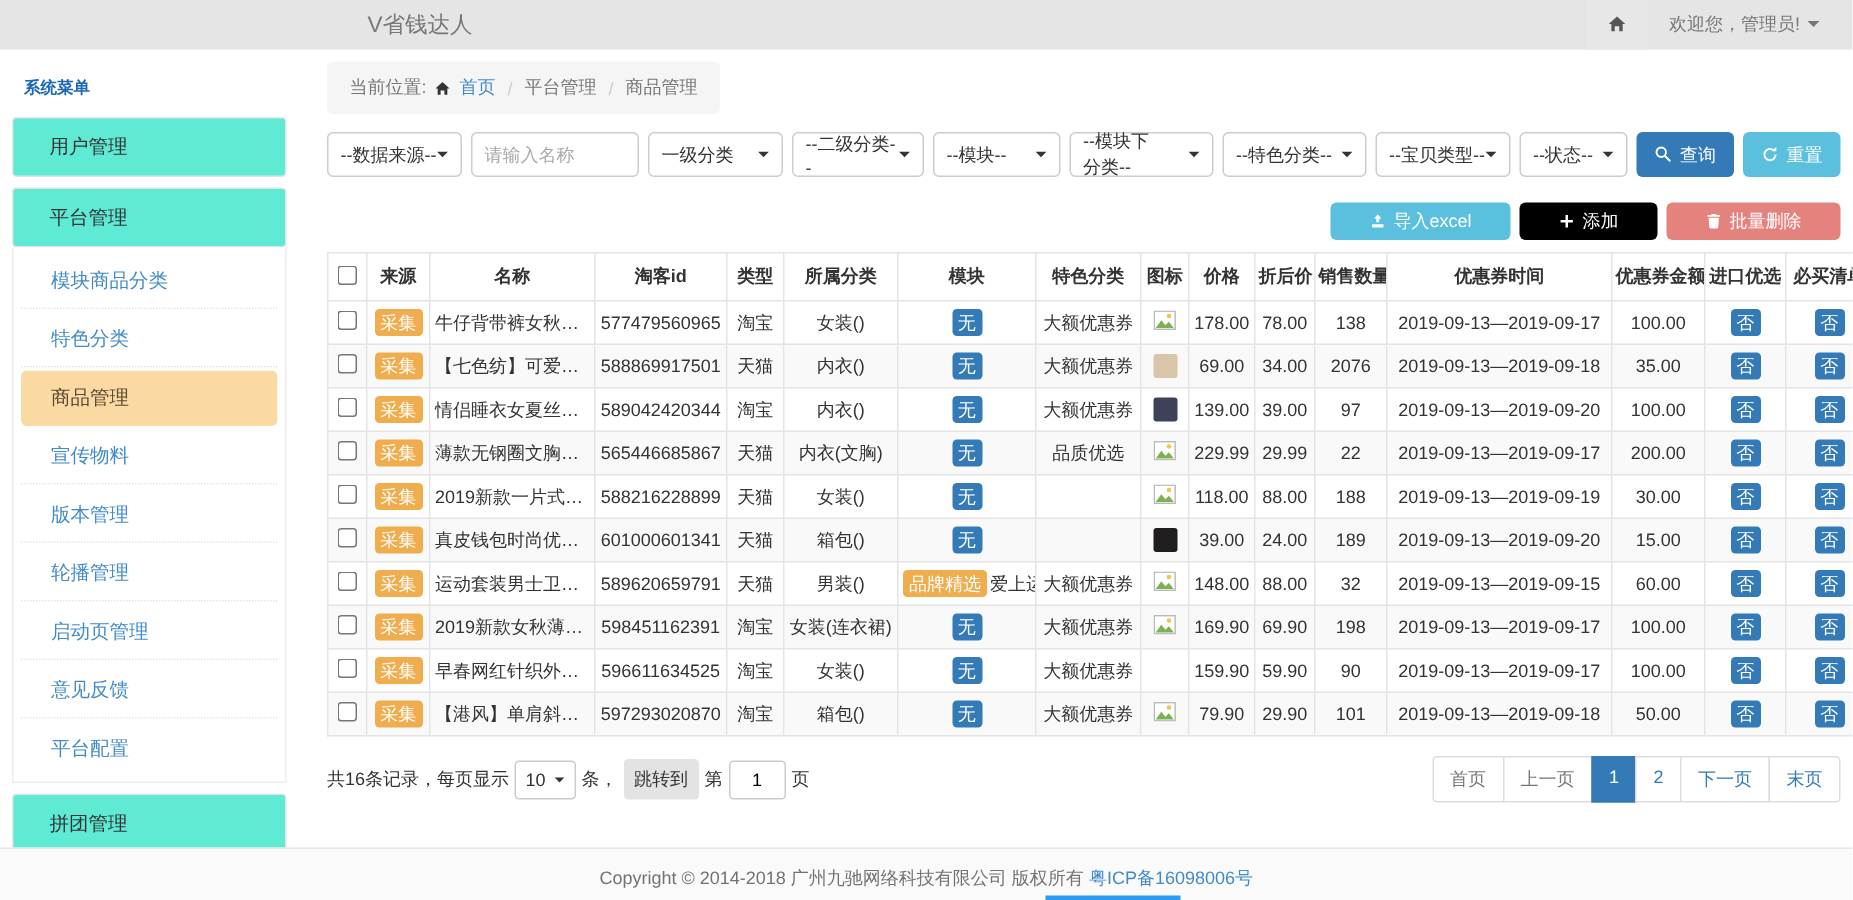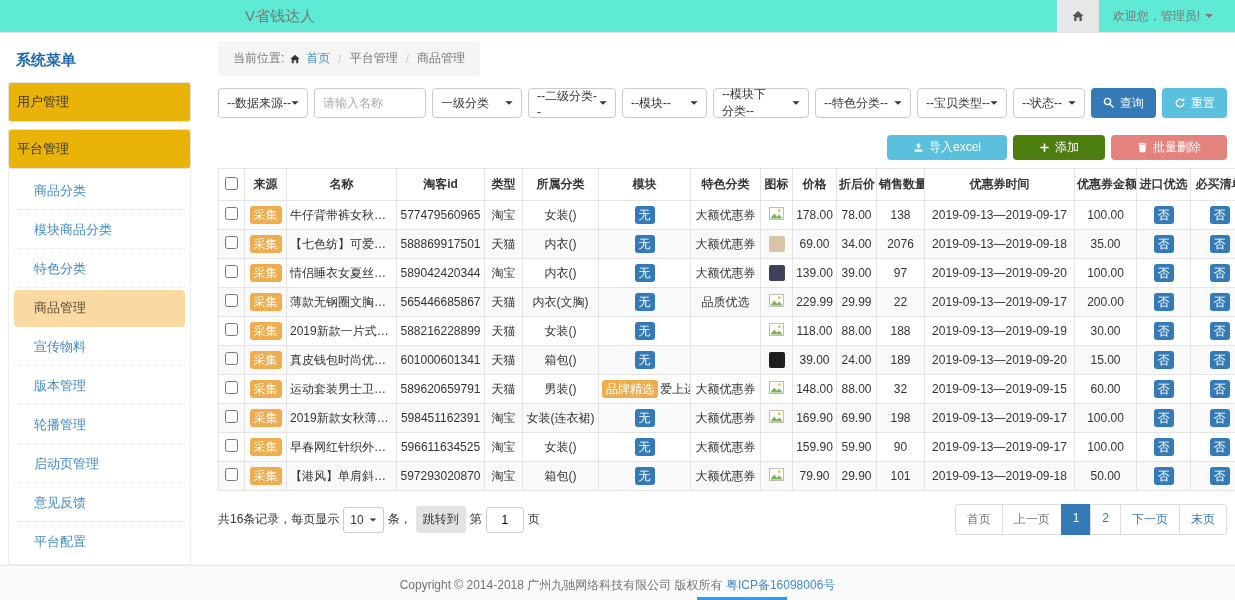--- a/index.html
+++ b/index.html
@@ -3,36 +3,36 @@
 <meta charset="utf-8">
 <style>
   * { box-sizing: border-box; margin: 0; padding: 0; }
   html,body { width:1235px; height:600px; }
   body {
     position: relative; overflow: hidden; background:#fff;
     font-family: "Liberation Sans", "DejaVu Sans", sans-serif;
     font-size: 12px; color:#333;
   }
   
-  .navbar { height:33px; background:#5eead4; border-bottom:1px solid #e7e7e7; display:flex; align-items:center; }
+  .navbar { height:33px; background:#e5e5e5; border-bottom:1px solid #e7e7e7; display:flex; align-items:center; }
   .navbar-title { margin-left:245px; font-size:15px; color:#777; }
   .navbar-right { margin-left:auto; display:flex; align-items:center; }
   .home-btn { width:42px; height:33px; background:#e7e7e7; display:flex; align-items:center; justify-content:center; cursor:pointer; }
   .home-btn svg { fill:#555; }
   .welcome { color:#777; padding:0 22px 0 14px; display:flex; align-items:center; gap:5px; cursor:pointer; }
   .caret { width:0; height:0; border-left:4px solid transparent; border-right:4px solid transparent; border-top:4px solid #777; display:inline-block; }
   
   .wrap { display:flex; align-items:flex-start; }
   
   .sidebar { width:183px; margin:8px 0 0 8px; flex:none; }
-  .side-title { color:#1d69b5; font-weight:bold; font-size:15px; padding:10px 8px 12px 8px; }
+  .side-title { color:#1d69b5; font-weight:bold; font-size:11px; padding:10px 8px 12px 8px; }
   .side-group { margin-bottom:7px; }
   .side-group-header {
-    background:#eab308; border:1px solid #e3e3e3; border-radius:3px;
-    padding:10px 8px; font-size:13px; color:#333; cursor:pointer;
+    background:#5eead4; border:1px solid #e3e3e3; border-radius:3px;
+    padding:10px 24px; font-size:13px; color:#333; cursor:pointer;
   }
   .side-sub { background:#fff; border:1px solid #ededed; border-top:none; padding:2px 0; }
   .side-sub-item {
     color:#428bca; font-size:13px; padding:9px 12px 9px 20px; margin:2px 5px;
     border-bottom:1px dotted #e5e5e5; cursor:pointer;
   }
   .side-sub-item:last-child { border-bottom:none; }
   .side-sub-item.active { background:#fbd9a2; border-radius:4px; color:#5a4a33; border-bottom-color:transparent; }
   
   .content { flex:1; margin:8px 8px 0 27px; min-width:0; }
@@ -45,21 +45,21 @@
   .sel {
     height:30px; border:1px solid #ccc; border-radius:4px; background:#fff;
     display:flex; align-items:center; justify-content:space-between; padding:0 8px; cursor:pointer; color:#333;
   }
   .sel .caret { border-top-color:#333; transform:scale(.9); }
   .txt-input { height:30px; border:1px solid #ccc; border-radius:4px; padding:0 8px; font-size:12px; color:#333; font-family:inherit; }
   .txt-input::placeholder { color:#aaa; }
   .btn { border:none; border-radius:4px; color:#fff; font-size:12px; height:30px; padding:0 12px; cursor:pointer; display:inline-flex; align-items:center; gap:5px; font-family:inherit; }
   .btn-primary { background:#337ab7; }
   .btn-info { background:#5bc0de; }
-  .btn-success { background:#4d7c0f; }
+  .btn-success { background:#000000; }
   .btn-danger-soft { background:#e4827e; }
   
   .actions { display:flex; justify-content:flex-end; gap:6px; margin-top:17px; }
   .actions .btn { height:25px; padding:0 26px; }
   
   table { width:100%; border-collapse:collapse; table-layout:fixed; margin-top:8px; }
   th, td { border:1px solid #e4e4e4; text-align:center; padding:5px 3px; overflow:hidden; white-space:nowrap; }
   th { font-weight:bold; color:#333; background:#fff; padding:7px 2px; }
   tbody tr:nth-child(even) { background:#f9f9f9; }
   td.name-cell { text-overflow:ellipsis; }
@@ -114,21 +114,20 @@
 
   <div class="sidebar">
     <div class="side-title">系统菜单</div>
     <div id="sidebar-menu">
         <div class="side-group">
           <div class="side-group-header">用户管理</div>
         </div>
         <div class="side-group">
           <div class="side-group-header">平台管理</div>
           <div class="side-sub">
-            <div class="side-sub-item">商品分类</div>
             <div class="side-sub-item">模块商品分类</div>
             <div class="side-sub-item">特色分类</div>
             <div class="side-sub-item active">商品管理</div>
             <div class="side-sub-item">宣传物料</div>
             <div class="side-sub-item">版本管理</div>
             <div class="side-sub-item">轮播管理</div>
             <div class="side-sub-item">启动页管理</div>
             <div class="side-sub-item">意见反馈</div>
             <div class="side-sub-item">平台配置</div>
           </div>

